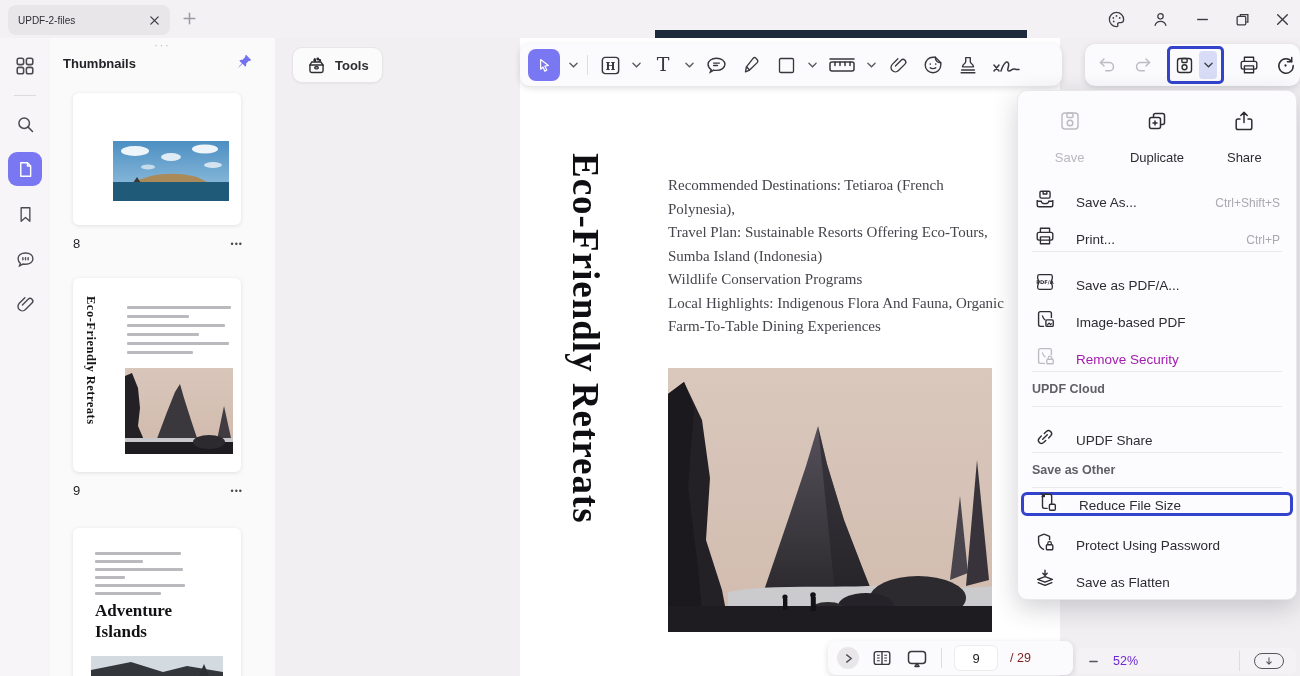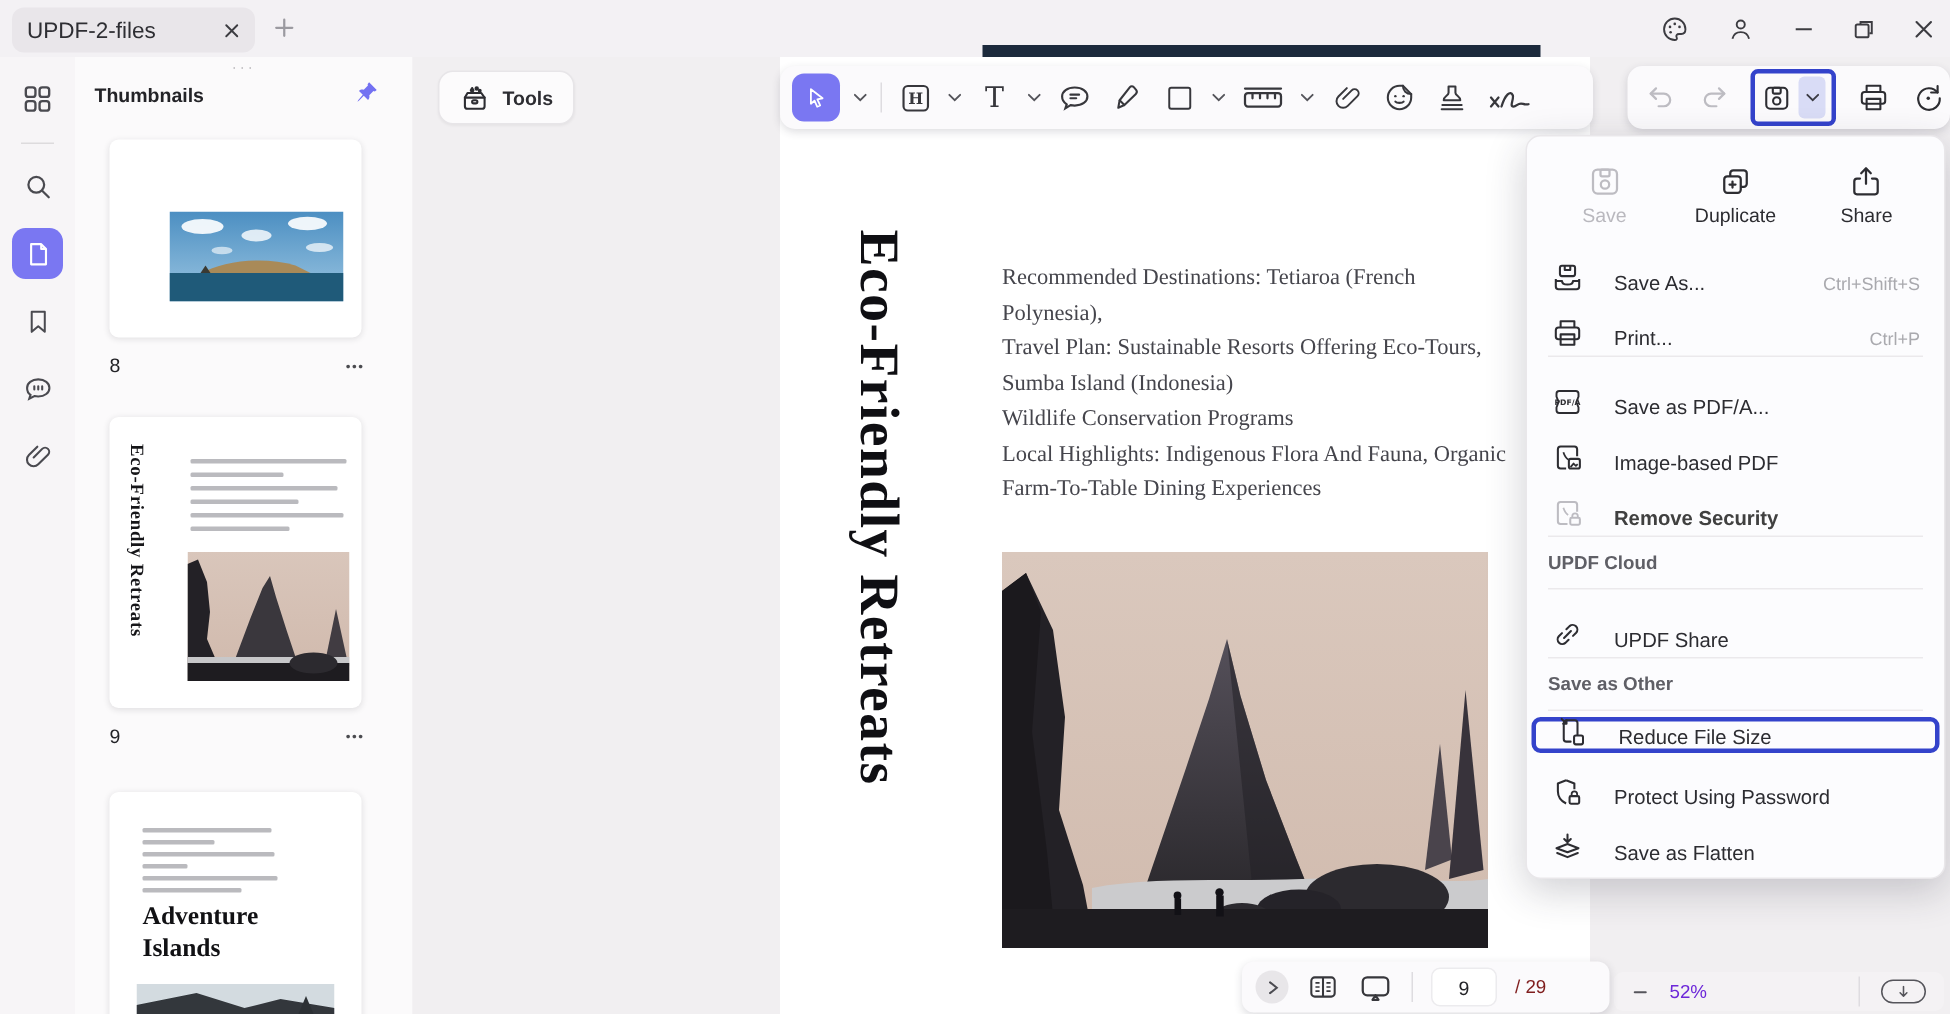--- a/index.html
+++ b/index.html
@@ -7,21 +7,21 @@
     font-family:"Liberation Sans",sans-serif;-webkit-font-smoothing:antialiased;}
   .app{position:relative;width:1300px;height:676px;}
   svg{display:block;}
   .ic{color:#37373c;display:inline-flex;align-items:center;justify-content:center;}
   .dis{color:#bdbcc2;}
 
   
   .titlebar{position:absolute;left:0;top:0;width:1300px;height:38px;background:#f3f1f4;}
   .tab{position:absolute;left:8px;top:5px;width:162px;height:30px;background:#e9e6ea;
     border-radius:8px;display:flex;align-items:center;padding:0 10px;gap:8px;}
-  .tab-title{font-size:15px;color:#2e2e33;flex:1;white-space:nowrap;}
+  .tab-title{font-size:10px;color:#2e2e33;flex:1;white-space:nowrap;}
   .newtab{position:absolute;left:182px;top:11px;}
   .win-icons{position:absolute;right:10px;top:0;height:38px;display:flex;align-items:center;gap:25px;}
 
   
   .rail{position:absolute;left:0;top:38px;width:50px;height:638px;background:#f7f5f7;
     display:flex;flex-direction:column;align-items:center;}
   .rail .slot{width:34px;height:34px;display:flex;align-items:center;justify-content:center;margin-top:11px;border-radius:9px;}
   .rail .divider{width:22px;height:1px;background:#dddbdd;margin-top:12px;}
   .slot.active{background:#7a77f2;}
 
@@ -77,26 +77,26 @@
   .pgtotal{font-size:12.5px;color:#7f1d1d;}
   .zoom-bar{position:absolute;left:801px;top:610px;width:220px;height:26px;background:#f4f2f4;border-radius:6px;
     display:flex;align-items:center;gap:14px;padding:0 12px;z-index:4;}
   .zoom-pct{font-size:12.5px;color:#6d28d9;}
   .fit-pill{width:30px;height:16px;border:1.4px solid #55555b;border-radius:8px;display:flex;align-items:center;justify-content:center;color:#55555b;margin-left:auto;}
 
   
   .menu{position:absolute;left:742px;top:52px;width:280px;background:#fcfcfe;border:1px solid #e9e7ea;border-radius:10px;
     box-shadow:0 8px 26px rgba(40,40,60,.22);z-index:20;padding:8px 0 9px;}
   .quick{display:flex;padding:4px 8px 2px;}
-  .qa{flex:1;display:flex;flex-direction:column;align-items:center;gap:3px;padding:6px 0;}
+  .qa{flex:1;display:flex;flex-direction:column;align-items:center;gap:17px;padding:6px 0;}
   .qa-label{font-size:13px;color:#2c2c31;}
   .qa.disabled .qa-label{color:#b9b8be;}
   .mrow{height:37px;display:flex;align-items:flex-end;gap:20px;padding:0 16px;font-size:13.5px;color:#2c2c31;}
   .mrow .shortcut{margin-left:auto;font-size:12px;color:#a9a9ae;}
-  .mrow.disabled{color:#404040;font-weight:bold;}
+  .mrow.disabled{color:#a21caf;}
   .msep{height:1px;background:#ebe9ec;margin:4px 14px;}
   .mhead{height:26px;display:flex;align-items:center;padding:0 14px;font-size:12.5px;font-weight:bold;color:#5f5f66;}
   .mrow.selected{border:3px solid #3443cb;border-radius:6px;margin:0 3px;height:24px;padding:0 13px;}
 </style>
 </head>
 <body>
 
 <div class="app">
 
   <div class="titlebar">

